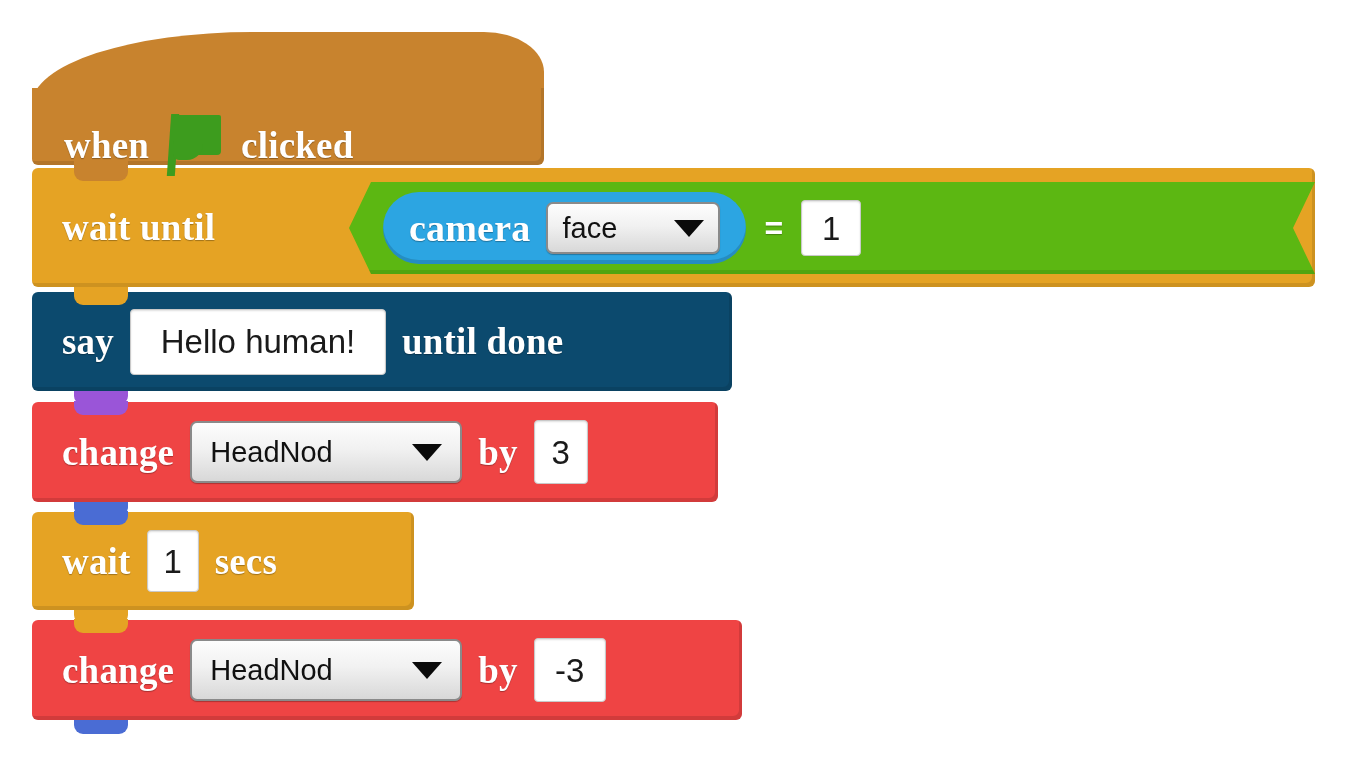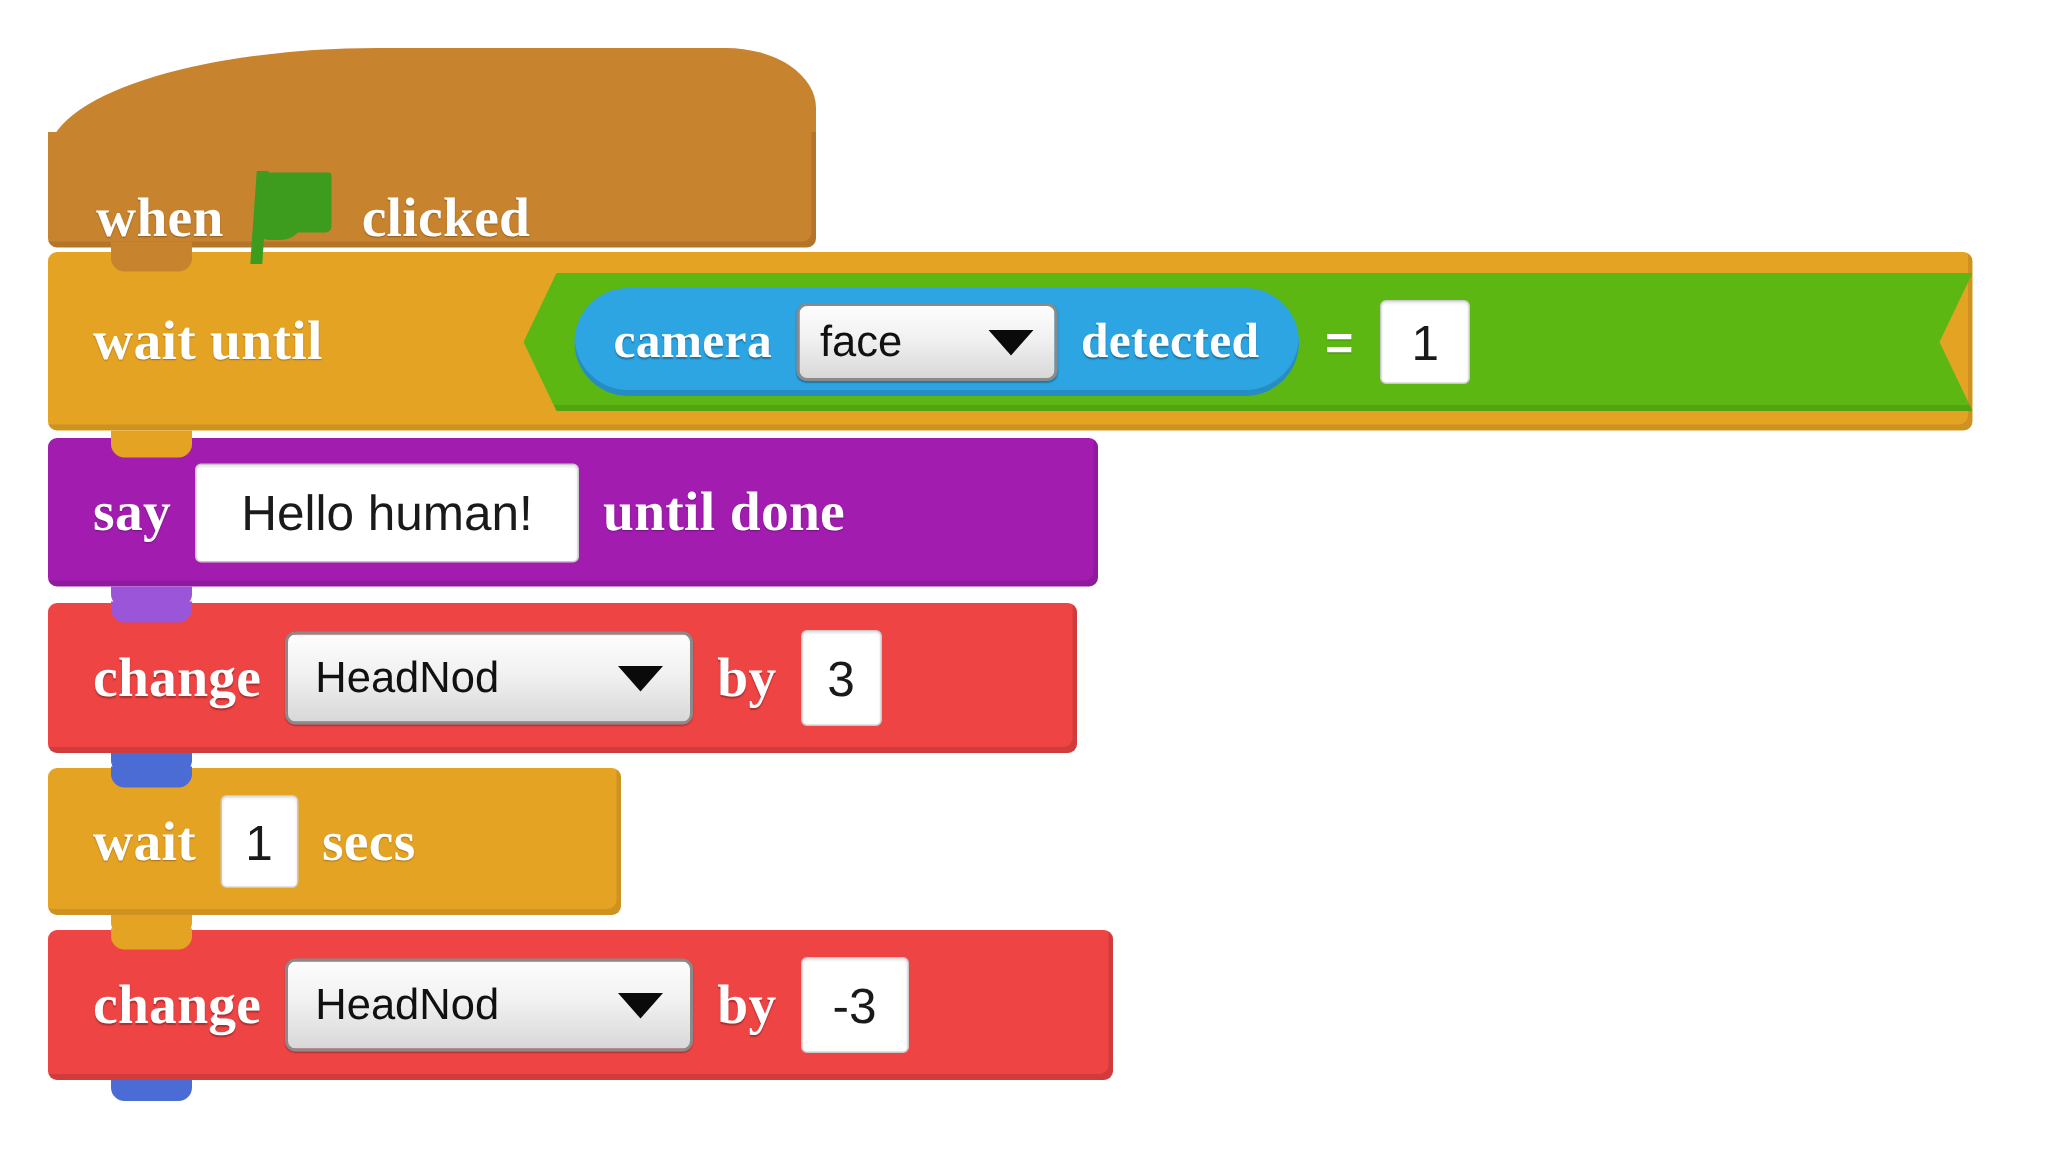--- a/index.html
+++ b/index.html
@@ -26,21 +26,21 @@
   .blk-label {
     color: #ffffff;
     font-weight: bold;
     font-size: 37px;
     letter-spacing: 0.2px;
     text-shadow: 0 1px 1px rgba(0,0,0,0.30);
     white-space: nowrap;
     line-height: 1;
     font-family: Liberation Serif, serif;
   }
-  .blk-label.small { font-size: 33px; }
+  .blk-label.small { font-size: 38px; }
 
   
   .field-text, .field-num {
     background: #ffffff;
     border: 1px solid #c9c9c9;
     box-shadow: inset 0 1px 2px rgba(0,0,0,0.13);
     color: #1a1a1a;
     font-family: "Liberation Sans", sans-serif;
     font-size: 33px;
     font-weight: normal;
@@ -169,21 +169,21 @@
     left: 30px; top: 0;
     height: 100%;
     display: flex;
     align-items: center;
     gap: 16px;
   }
 
   
   .c-control { background: #e5a324; box-shadow: inset -3px -4px 0 rgba(0,0,0,0.10); }
   .c-control > .bump { background: #e5a324; }
-  .c-looks   { background: #a21caf; box-shadow: inset -3px -4px 0 rgba(0,0,0,0.10); }
+  .c-looks   { background: #0c4a6e; box-shadow: inset -3px -4px 0 rgba(0,0,0,0.10); }
   .c-looks > .bump { background: #9a55d8; }
   .c-var     { background: #ef4444; box-shadow: inset -3px -4px 0 rgba(0,0,0,0.12); }
   .c-var > .bump { background: #4a6cd4; }
 
   
   .notch.fill-hat     { background: #c8832e; }
   .notch.fill-control { background: #e5a324; }
   .notch.fill-looks   { background: #9a55d8; }
   .notch.fill-var     { background: #4a6cd4; }
 
@@ -250,21 +250,20 @@
     </div>
 
     <div class="bool-op" style="left:317px; top:14px; width:966px;">
 
       <div class="reporter">
         <span class="blk-label small">camera</span>
         <span class="field-drop" style="height:52px; width:174px; padding:0 14px;">
           <span class="drop-text">face</span>
           <span class="drop-arrow"></span>
         </span>
-        <span class="blk-label small">detected</span>
       </div>
       <span class="equals-sign">=</span>
       <span class="field-num" style="height:56px; min-width:60px;">1</span>
     </div>
   </div>
 
   <div class="stack c-looks" style="left:32px; top:292px; width:700px; height:99px;">
     <div class="notch fill-control"></div>
     <div class="bump"></div>
     <div class="row">

